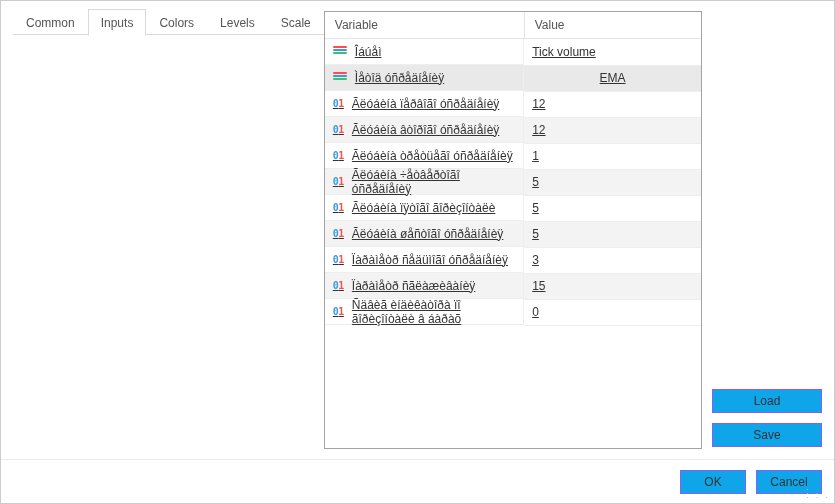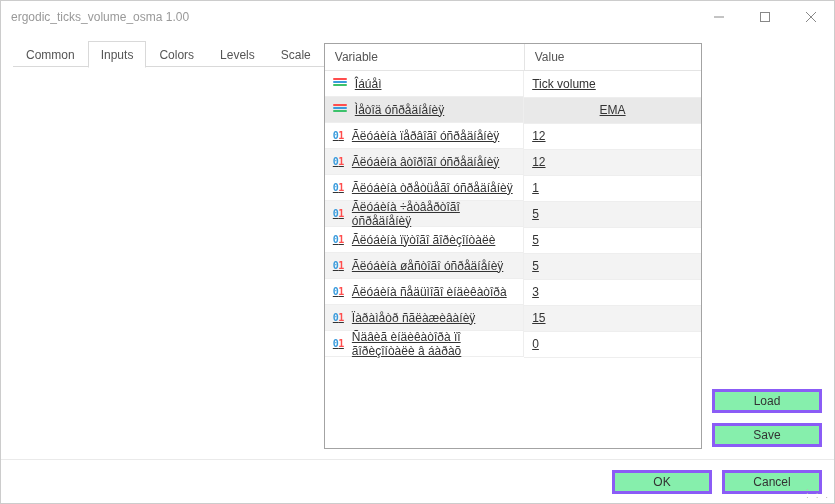--- a/index.html
+++ b/index.html
@@ -26,52 +26,31 @@
   tr.sel td { background: #e9e9e9; text-align: center; }
   .icon-enum { width: 14px; height: 12px; }
   .icon-enum span { display:block; width:14px; height:2px; border-radius:1px; margin-bottom:1px; }
   .icon-enum .l1 { background:#ff4d4d; }
   .icon-enum .l2 { background:#3a9bdc; }
   .icon-enum .l3 { background:#3cc26b; }
   .icon-num { font-family: Consolas, monospace; font-size: 10px; font-weight: bold; letter-spacing: -0.5px; }
   .icon-num .d1 { color:#3a9bdc; }
   .icon-num .d2 { color:#ff4d4d; }
   .side-btns { width: 110px; display: flex; flex-direction: column; justify-content: flex-end; gap: 10px; padding-bottom: 2px; }
-  .btn { height: 24px; border: 3px solid #8b5cf6; background: #86efac; display: flex; align-items: center; justify-content: center; cursor: pointer; color: #333; }
+  .btn { height: 24px; border: 1px solid #8b5cf6; background: #0ea5e9; display: flex; align-items: center; justify-content: center; cursor: pointer; color: #333; }
   .footer { height: 44px; border-top: 1px solid #eaeaea; display: flex; align-items: center; justify-content: flex-end; gap: 10px; padding-right: 12px; }
-  .footer .btn { width: 100px; }
+  .footer .btn { width: 66px; }
   .grip { position:absolute; right:4px; bottom:4px; color:#bbb; font-size:10px; pointer-events:none; }
   .grip span{display:block;line-height:4px;letter-spacing:2px;}
   .window { position: relative; }
 </style>
 </head>
 <body>
 
 <div class="window">
-  <div class="titlebar">
-    <div class="titlebar-title">ergodic_ticks_volume_osma 1.00</div>
-    <div class="tb-btns">
-      <div class="tb-btn">
-        <svg width="10" height="10">
-            <line x1="0" y1="5" x2="10" y2="5" stroke-width="1"></line>
-          </svg>
-      </div>
-      <div class="tb-btn">
-        <svg width="10" height="10">
-            <rect x="0.5" y="0.5" width="9" height="9" fill="none" stroke-width="1"></rect>
-          </svg>
-      </div>
-      <div class="tb-btn">
-        <svg width="10" height="10">
-            <line x1="0" y1="0" x2="10" y2="10" stroke-width="1"></line>
-            <line x1="10" y1="0" x2="0" y2="10" stroke-width="1"></line>
-          </svg>
-      </div>
-    </div>
-  </div>
 
   <div class="client">
     <div class="tabs" id="tabs">
         <div class="tab">Common</div>
         <div class="tab active">Inputs</div>
         <div class="tab">Colors</div>
         <div class="tab">Levels</div>
         <div class="tab">Scale</div>
       </div>
 
@@ -145,21 +124,21 @@
               <tr class="alt">
                 <td class="var-cell">
                   <span class="icon-num"><span class="d1">0</span><span class="d2">1</span></span>
                   <span>Ãëóáèíà øåñòîãî óñðåäíåíèÿ</span>
                 </td>
                 <td>5</td>
               </tr>
               <tr>
                 <td class="var-cell">
                   <span class="icon-num"><span class="d1">0</span><span class="d2">1</span></span>
-                  <span>Ãëóáèíà ñåäüìîãî èíäèêàòîðà</span>
+                  <span>Ïàðàìåòð ñåäüìîãî óñðåäíåíèÿ</span>
                 </td>
                 <td>3</td>
               </tr>
               <tr class="alt">
                 <td class="var-cell">
                   <span class="icon-num"><span class="d1">0</span><span class="d2">1</span></span>
                   <span>Ïàðàìåòð ñãëàæèâàíèÿ</span>
                 </td>
                 <td>15</td>
               </tr>

